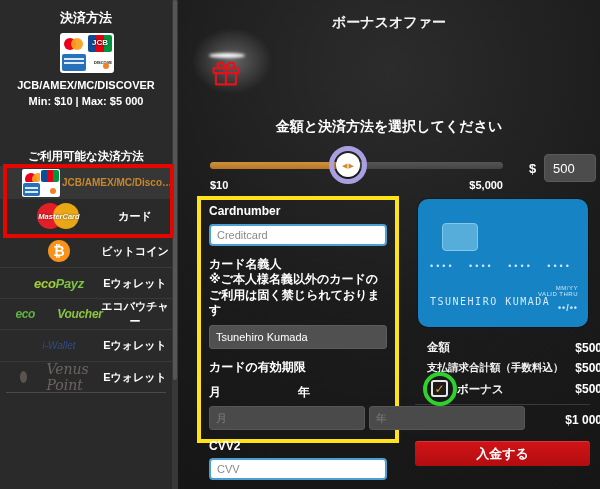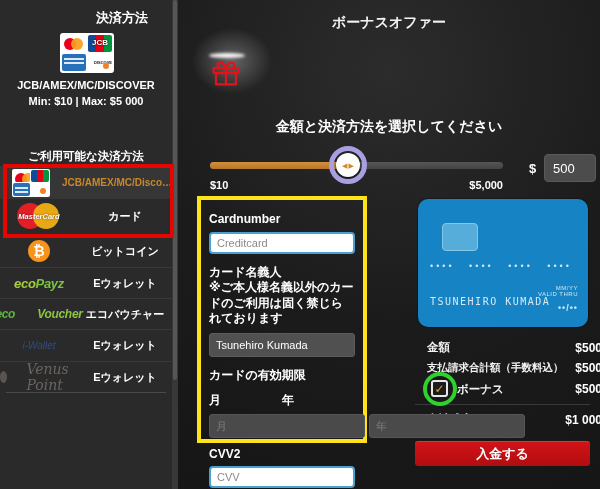--- a/index.html
+++ b/index.html
@@ -2,21 +2,21 @@
 <html><head>
 <meta charset="utf-8">
 <style>
   html,body{margin:0;padding:0;background:#191919;}
   #app{position:relative;width:600px;height:489px;overflow:hidden;
        font-family:"Liberation Sans","DejaVu Sans",sans-serif;color:#eee;
        background:#191919;}
   
   #sidebar{position:absolute;left:0;top:0;width:178px;height:489px;background:#2a2a2a;}
   .sb-title{position:absolute;left:0;top:9px;width:172px;text-align:center;
-            font-size:13px;font-weight:bold;color:#fff;padding-left:36px;}
+            font-size:13px;font-weight:bold;color:#fff;}
   .brand-tile{position:absolute;left:60px;top:33px;width:54px;height:40px;background:#fff;
               border-radius:3px;display:grid;grid-template-columns:1fr 1fr;grid-template-rows:1fr 1fr;
               gap:2px;padding:2px;box-sizing:border-box;}
   .bt-cell{position:relative;border-radius:2px;overflow:hidden;background:#fff;}
   .bt-mc::before,.bt-mc::after{content:"";position:absolute;top:3px;width:12px;height:12px;border-radius:50%;}
   .bt-mc::before{left:2px;background:#eb001b;}
   .bt-mc::after{left:9px;background:#f79e1b;opacity:.92;}
   .bt-jcb{display:flex;}
   .bt-jcb .stripe{flex:1;}
   .s-blue{background:#0e4c96;} .s-red{background:#e50012;} .s-green{background:#00963e;}
@@ -28,21 +28,21 @@
   .bt-disc .disc-txt{position:absolute;left:0;top:4px;width:100%;text-align:center;color:#111;
         font-size:8px;font-weight:bold;transform:scale(.5);transform-origin:center;}
   .bt-disc::after{content:"";position:absolute;right:3px;bottom:2px;width:6px;height:6px;border-radius:50%;background:#f48024;}
   .sb-brandline{position:absolute;left:0;top:79px;width:172px;text-align:center;
                 font-size:11px;font-weight:bold;color:#fff;}
   .sb-limits{position:absolute;left:0;top:95px;width:172px;text-align:center;
              font-size:11px;font-weight:bold;color:#fff;}
   .sb-listtitle{position:absolute;left:0;top:149px;width:172px;text-align:center;
                 font-size:11.5px;font-weight:bold;color:#fff;}
   .m-row{position:absolute;left:0;width:172px;display:flex;align-items:center;cursor:pointer;}
-  .m-logo{width:78px;display:flex;justify-content:center;align-items:center;}
+  .m-logo{width:78px;display:flex;justify-content:center;align-items:center;margin-left:20px;}
   .m-label{flex:1;text-align:center;font-size:11px;font-weight:bold;color:#fff;}
   .row1{top:166px;height:33px;background:#363636;}
   .row1 .m-label{color:#c8872a;font-size:10px;}
   .row2{top:199px;height:34px;}
   .row3{top:236px;height:30px;}
   .row4{top:267px;height:30px;border-top:1px solid #383838;}
   .row5{top:298px;height:30px;border-top:1px solid #383838;}
   .row6{top:329px;height:31px;border-top:1px solid #383838;}
   .row7{top:361px;height:30px;border-top:1px solid #383838;}
   .sb-bottom-div{position:absolute;left:6px;top:392px;width:160px;height:1px;background:#4a4a4a;}
@@ -93,22 +93,22 @@
                  z-index:3;cursor:grab;box-shadow:0 1px 3px rgba(0,0,0,.6);}
   .slider-handle span{font-size:7px;color:#cf8a2e;line-height:1;}
   .amt-min{position:absolute;left:32px;top:179px;font-size:11px;font-weight:bold;color:#fff;}
   .amt-max{position:absolute;left:255px;top:179px;width:70px;text-align:right;
            font-size:11px;font-weight:bold;color:#fff;}
   .amt-cur{position:absolute;left:351px;top:161px;font-size:13px;font-weight:bold;color:#fff;}
   .amt-input{position:absolute;left:366px;top:154px;width:52px;height:28px;background:#4c4c4c;
              border:1px solid #5a5a5a;border-radius:4px;color:#fff;font-size:13px;
              padding:0 0 0 8px;box-sizing:border-box;font-family:inherit;}
   
-  .card-form{position:absolute;left:19px;top:196px;width:170px;height:247px;
-             border:4px solid #ffe31a;box-sizing:border-box;padding:12px 8px;z-index:2;}
+  .card-form{position:absolute;left:19px;top:196px;width:202px;height:247px;
+             border:4px solid #ffe31a;box-sizing:border-box;padding:4px 8px;z-index:2;}
   .f-label{font-size:12px;font-weight:bold;color:#fff;line-height:1.3;}
   .f-input-lite{display:block;width:100%;height:22px;background:#fff;border:2px solid #4aa0d5;
                 border-radius:4px;box-sizing:border-box;padding:0 6px;font-size:11px;color:#333;
                 margin-top:4px;font-family:inherit;}
   .f-input-lite::placeholder{color:#8a8a8a;}
   .f-input-dark{display:block;width:100%;height:24px;background:#505050;border:1px solid #5c5c5c;
                 border-radius:3px;box-sizing:border-box;padding:0 6px;font-size:11px;color:#fff;
                 margin-top:6px;font-family:inherit;}
   .f-input-dark::placeholder{color:#8d8d8d;}
   .mt10{margin-top:11px;} .mt8{margin-top:9px;}

